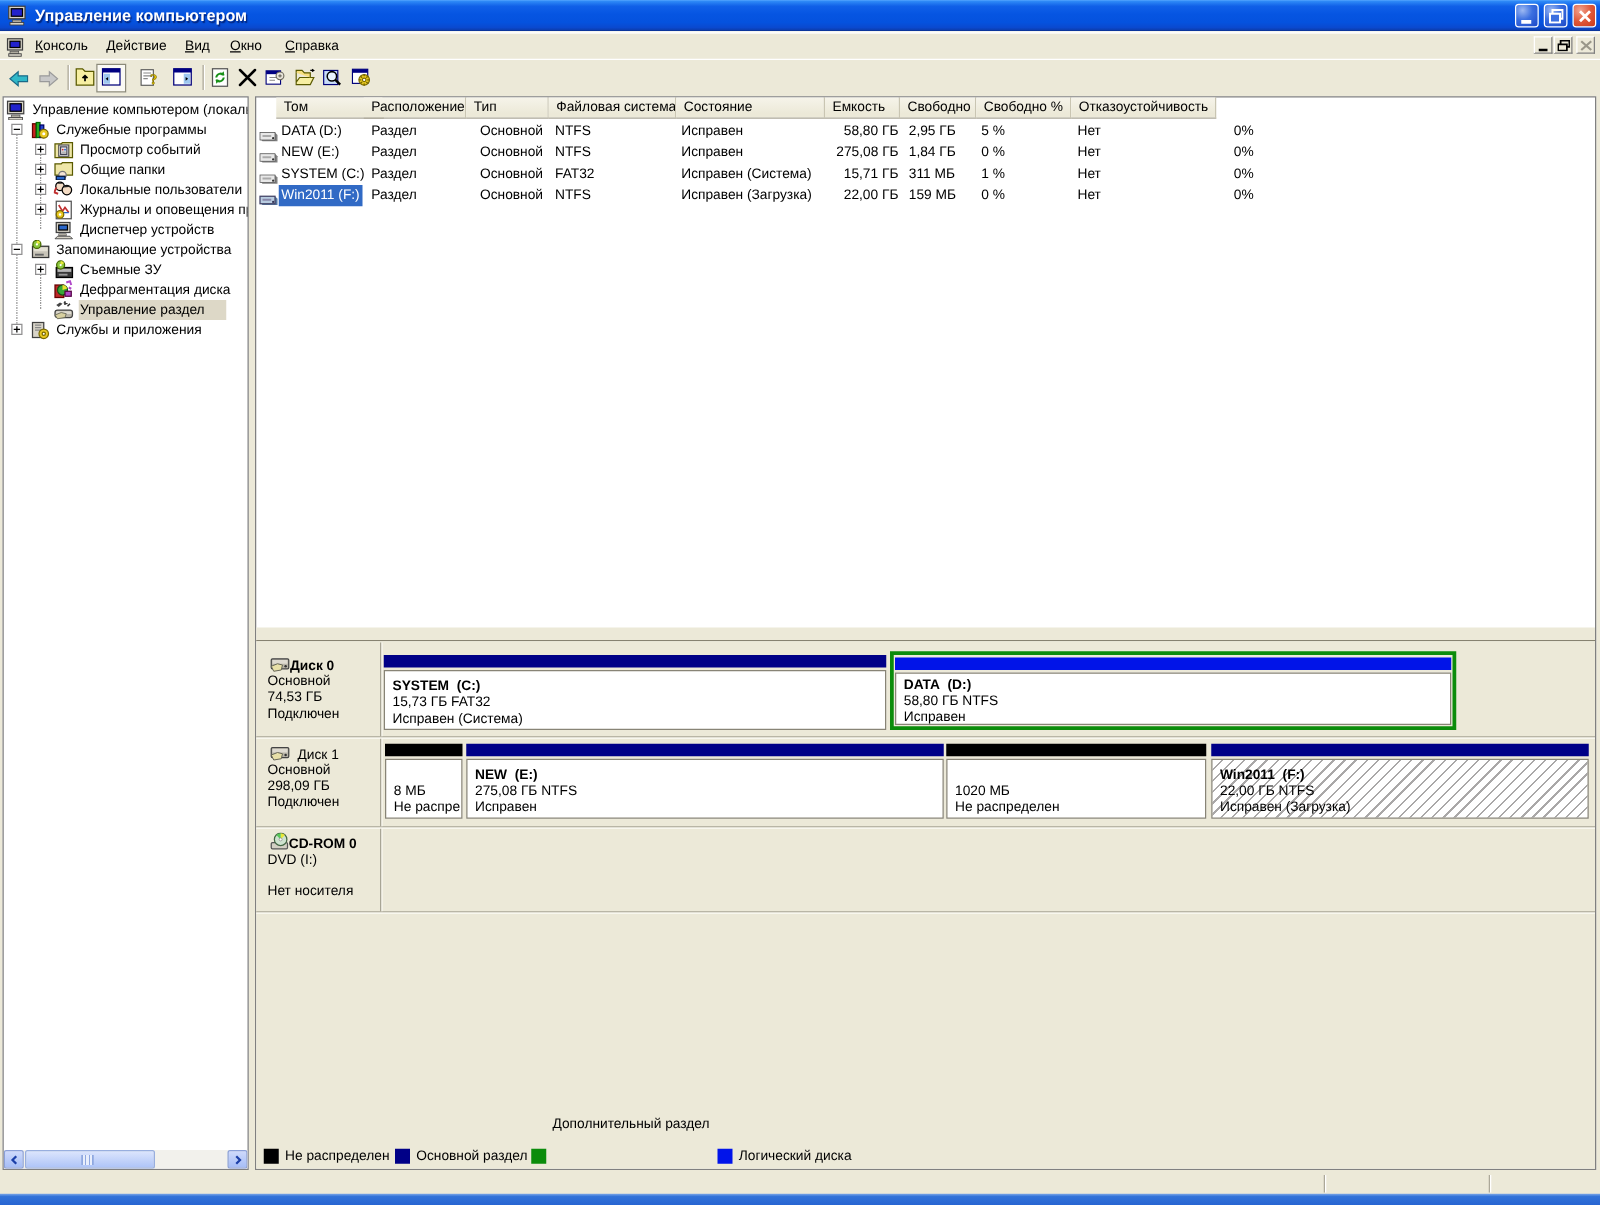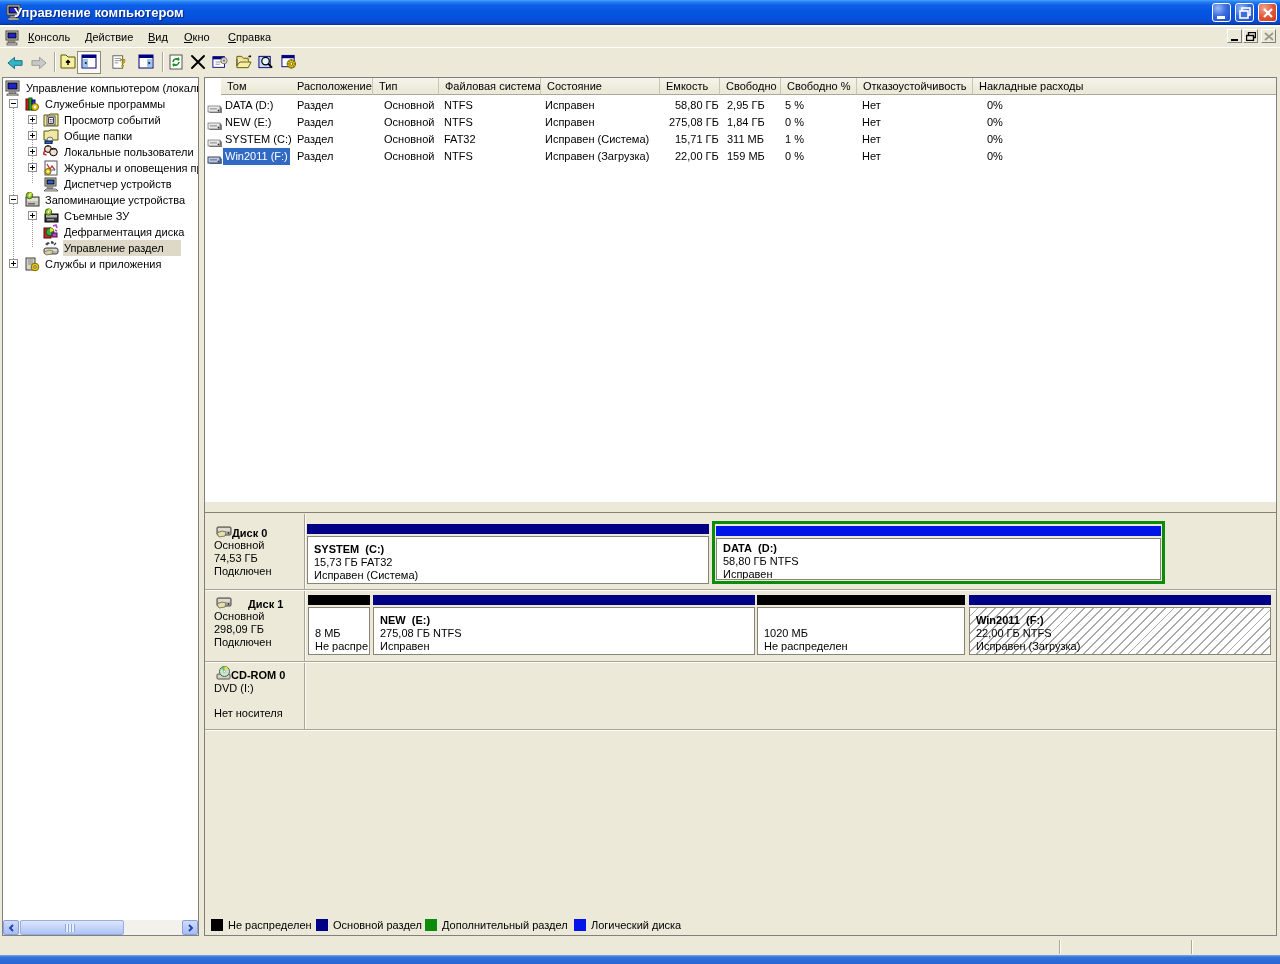--- a/index.html
+++ b/index.html
@@ -1,17 +1,17 @@
 <!DOCTYPE html>
 <html><head><meta charset="utf-8"><style>
 *{margin:0;padding:0;box-sizing:border-box}
 html,body{width:1280px;height:964px;overflow:hidden;background:#ece9d8;font-family:"Liberation Sans",sans-serif;font-size:11px;color:#000}
 .abs{position:absolute}
 #titlebar{position:absolute;left:0;top:0;width:1280px;height:25px;background:linear-gradient(180deg,#58a8ff 0%,#2e8af7 4%,#1060e8 20%,#0655e2 45%,#0552de 72%,#0a49cf 88%,#0c3fb4 95%,#092c85 100%)}
-#titletext{position:absolute;left:14px;top:5px;font-size:13px;font-weight:bold;color:#fff;text-shadow:1px 1px 1px #00227a}
+#titletext{position:absolute;left:28px;top:5px;font-size:13px;font-weight:bold;color:#fff;text-shadow:1px 1px 1px #00227a}
 .capbtn{position:absolute;top:3px;width:19px;height:19px;border-radius:3px;border:1px solid #fff}
 .capblue{background:radial-gradient(circle at 30% 25%,#9db9f2 0%,#3b6fe0 45%,#1c48c8 100%)}
 .capred{background:radial-gradient(circle at 30% 25%,#f0a390 0%,#e0593a 50%,#c93a1a 100%)}
 #menubar{position:absolute;left:0;top:25px;width:1280px;height:22px;background:#ece9d8;border-top:2px solid #fdfdfa}
 .menuitem{position:absolute;top:4px}
 .ul{text-decoration:underline}
 #toolbar{position:absolute;left:0;top:47px;width:1280px;height:30px;background:#ece9d8;border-top:1px solid #fff}
 .tsep{position:absolute;top:4px;width:2px;height:20px;border-left:1px solid #aca899;border-right:1px solid #fff}
 .ticon{position:absolute;top:6px;width:16px;height:16px}
 #leftpane{position:absolute;left:2px;top:77px;width:197px;height:859px;background:#fff;border:1px solid #808080;overflow:hidden}
@@ -299,21 +299,20 @@
 <div id="rightpane">
 <div class="hcell" style="left:16px;width:86px">Том</div>
 <div class="hcell" style="left:86px;width:82px">Расположение</div>
 <div class="hcell" style="left:168px;width:66px">Тип</div>
 <div class="hcell" style="left:234px;width:102px">Файловая система</div>
 <div class="hcell" style="left:336px;width:119px">Состояние</div>
 <div class="hcell" style="left:455px;width:60px">Емкость</div>
 <div class="hcell" style="left:515px;width:61px">Свободно</div>
 <div class="hcell" style="left:576px;width:76px">Свободно %</div>
 <div class="hcell" style="left:652px;width:116px">Отказоустойчивость</div>
-<div class="hcell" style="left:768px;width:303px;border-right:none">Накладные расходы</div>
 <div class="lrow" style="top:19px">
 <svg class="dicon" style="left:2px;top:4px" width="16" height="10" viewBox="0 0 16 10">
         <path d="M1 2 L13 2 L15 4 L15 9 L3 9 L1 7 Z" fill="#808080"></path>
         <rect x="1" y="2" width="12" height="6" fill="#e8e8e8" stroke="#555" stroke-width=".6"></rect>
         <rect x="3" y="4" width="7" height="1.6" fill="#aaa"></rect>
         <circle cx="11.5" cy="6.5" r=".9" fill="#333"></circle>
       </svg>
 <span class="lcell" style="left:20px">DATA (D:)</span>
       <span class="lcell" style="left:92px">Раздел</span>
       <span class="lcell" style="left:179px">Основной</span>
@@ -395,21 +394,21 @@
 <div class="dbar" style="left:1px;top:2px;width:445px;background:#0114e8"></div>
 <div class="dbody" style="left:1px;top:14px;width:445px;height:42px;padding-top:3px"><b>DATA&nbsp; (D:)</b><br>58,80 ГБ NTFS<br>Исправен</div>
 </div>
 <div class="sep2" style="top:511px"></div>
 <svg class="abs" style="left:11px;top:519px" width="16" height="12" viewBox="0 0 16 12">
       <rect x="1" y="1" width="14" height="8" rx="1" fill="#b8b4a8" stroke="#444"></rect>
       <rect x="2" y="2" width="12" height="3" fill="#dedad0"></rect>
       <path d="M1 7 l5 -2 4 1 -1 4 -6 1 Z" fill="#e8e0a8" stroke="#665" stroke-width=".8"></path>
       <circle cx="12.5" cy="7" r="1" fill="#333"></circle>
     </svg>
-<div class="lbl" style="left:43px;top:520px;font-weight:bold">Диск 1</div>
+<div class="lbl" style="left:33px;top:520px;font-weight:normal">Диск 1</div>
 <div class="lbl" style="left:9px;top:532px">Основной<br>298,09 ГБ<br>Подключен</div>
 <div class="dbar" style="left:103px;top:517px;width:62px;background:#000"></div>
 <div class="dbody" style="left:103px;top:529px;width:62px;height:48px;padding-top:19px">8 МБ<br>Не распре</div>
 <div class="dbar" style="left:168px;top:517px;width:382px"></div>
 <div class="dbody" style="left:168px;top:529px;width:382px;height:48px"><b>NEW&nbsp; (E:)</b><br>275,08 ГБ NTFS<br>Исправен</div>
 <div class="dbar" style="left:552px;top:517px;width:208px;background:#000"></div>
 <div class="dbody" style="left:552px;top:529px;width:208px;height:48px;padding-top:19px">1020 МБ<br>Не распределен</div>
 <div class="dbar" style="left:764px;top:517px;width:302px"></div>
 <div class="dbody hatch" style="left:764px;top:529px;width:302px;height:48px"><b>Win2011&nbsp; (F:)</b><br>22,00 ГБ NTFS<br>Исправен (Загрузка)</div>
 <div class="sep2" style="top:583px"></div>
@@ -425,21 +424,21 @@
 <div class="lbl" style="left:9px;top:629px">Нет носителя</div>
 <div class="sep2" style="top:651px"></div>
 <div class="labeldiv" style="left:99px;top:436px;height:75px"></div>
 <div class="labeldiv" style="left:99px;top:513px;height:70px"></div>
 <div class="labeldiv" style="left:99px;top:585px;height:66px"></div>
 <div class="legsq" style="left:6px;top:841px;background:#000"></div>
 <div class="lbl" style="left:23px;top:841px">Не распределен</div>
 <div class="legsq" style="left:111px;top:841px;background:#000087"></div>
 <div class="lbl" style="left:128px;top:841px">Основной раздел</div>
 <div class="legsq" style="left:220px;top:841px;background:#0b8c0b"></div>
-<div class="lbl" style="left:237px;top:841px">Дополнительный раздел</div>
+<div class="lbl" style="left:237px;top:815px">Дополнительный раздел</div>
 <div class="legsq" style="left:369px;top:841px;background:#0114ea"></div>
 <div class="lbl" style="left:386px;top:841px">Логический диска</div>
 </div>
 <div id="statusbar">
     <div class="abs" style="left:1059px;top:3px;width:2px;height:14px;border-left:1px solid #aca899;border-right:1px solid #fff"></div>
     <div class="abs" style="left:1191px;top:3px;width:2px;height:14px;border-left:1px solid #aca899;border-right:1px solid #fff"></div>
   </div>
 <div id="taskbar"></div>
 
 </body></html>

